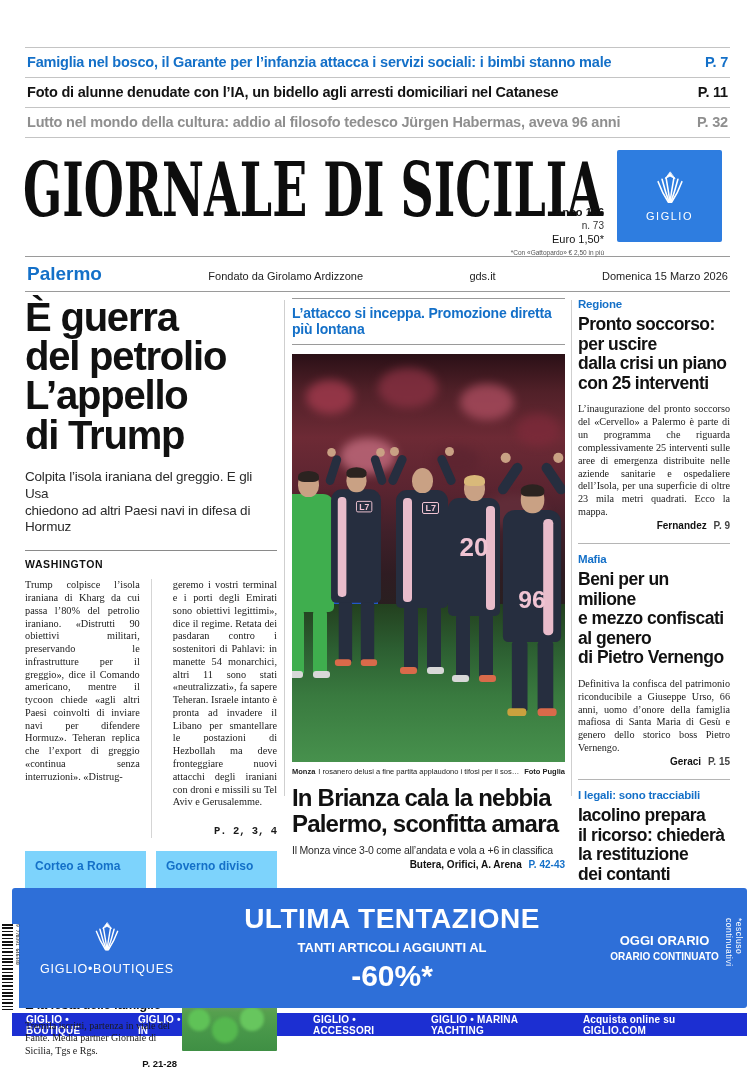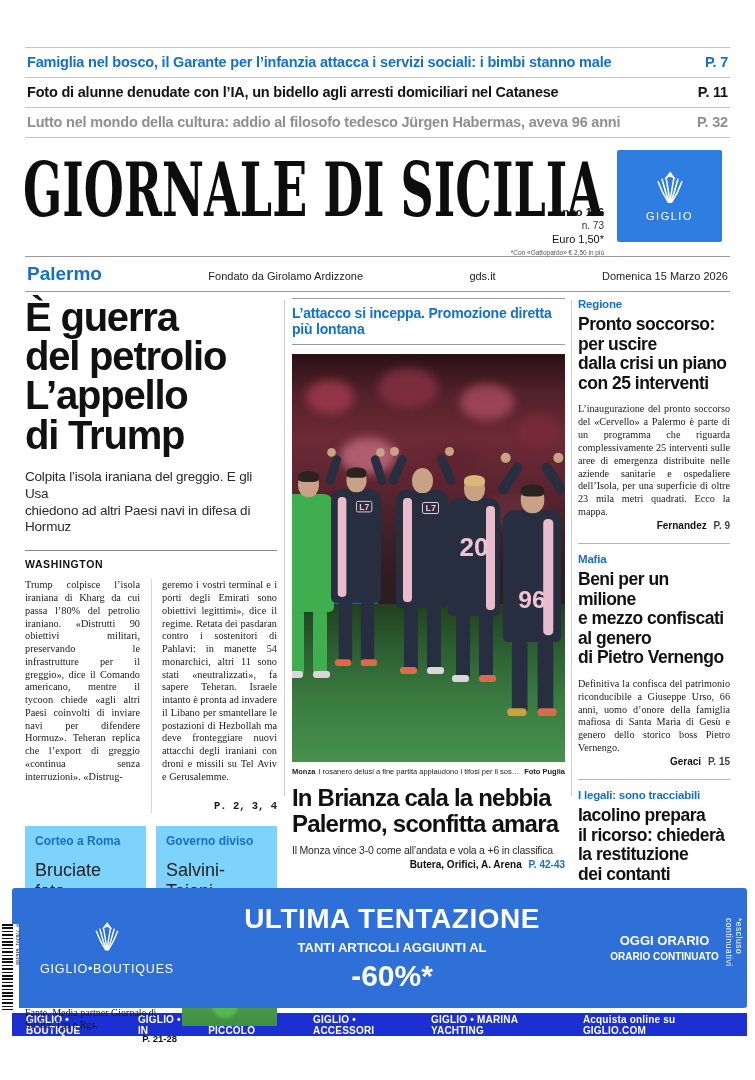--- a/index.html
+++ b/index.html
@@ -57,21 +57,21 @@
   .col-center { position:absolute; left:267px; top:6px; width:273px; }
   .col-right  { position:absolute; left:553px; top:6px; width:152px; }
 
   
   .lead-h1 { font-size:40px; line-height:0.98; font-weight:bold; letter-spacing:-1.2px; white-space:pre-line; }
   .lead-sub { margin-top:14px; font-size:13.5px; line-height:1.25; color:#2a2a2a; letter-spacing:-0.2px; white-space:pre-line; }
   .wash { margin-top:14px; border-top:1px solid #8a8a8a; padding-top:7px; }
   .wash-label { font-size:10.5px; font-weight:bold; letter-spacing:0.6px; }
   .wash-cols { display:flex; margin-top:9px; }
   .wash-col { width:120px; font-family:"Liberation Serif", serif; font-size:10.3px; line-height:1.24; text-align:justify; color:#1a1a1a; }
-  .wash-col + .wash-col { margin-left:11px; border-left:1px solid #d5d5d5; padding-left:10px; width:131px; }
+  .wash-col + .wash-col { margin-left:11px; border-left:1px solid #d5d5d5; padding-left:21px; width:131px; }
   .wash-pages { text-align:right; font-weight:bold; font-size:10.5px; font-family:Liberation Mono, monospace; margin-top:16px; }
 
   .boxes { display:flex; gap:10px; margin-top:13px; }
   .gbox { flex:1; background:#7dd3fc; padding:8px 10px 6px 10px; height:90px; position:relative; }
   .gbox .bk { color:#1470c8; font-weight:bold; font-size:12px; }
   .gbox .bt { font-size:18px; line-height:1.18; margin-top:12px; white-space:pre-line; color:#222; }
   .gbox .bp { position:absolute; right:9px; bottom:6px; font-size:9px; font-weight:bold; color:#444; }
 
   .strapapa { margin-top:14px; border-top:1px solid #9a9a9a; padding-top:9px; display:flex; }
   .str-text { width:152px; }

